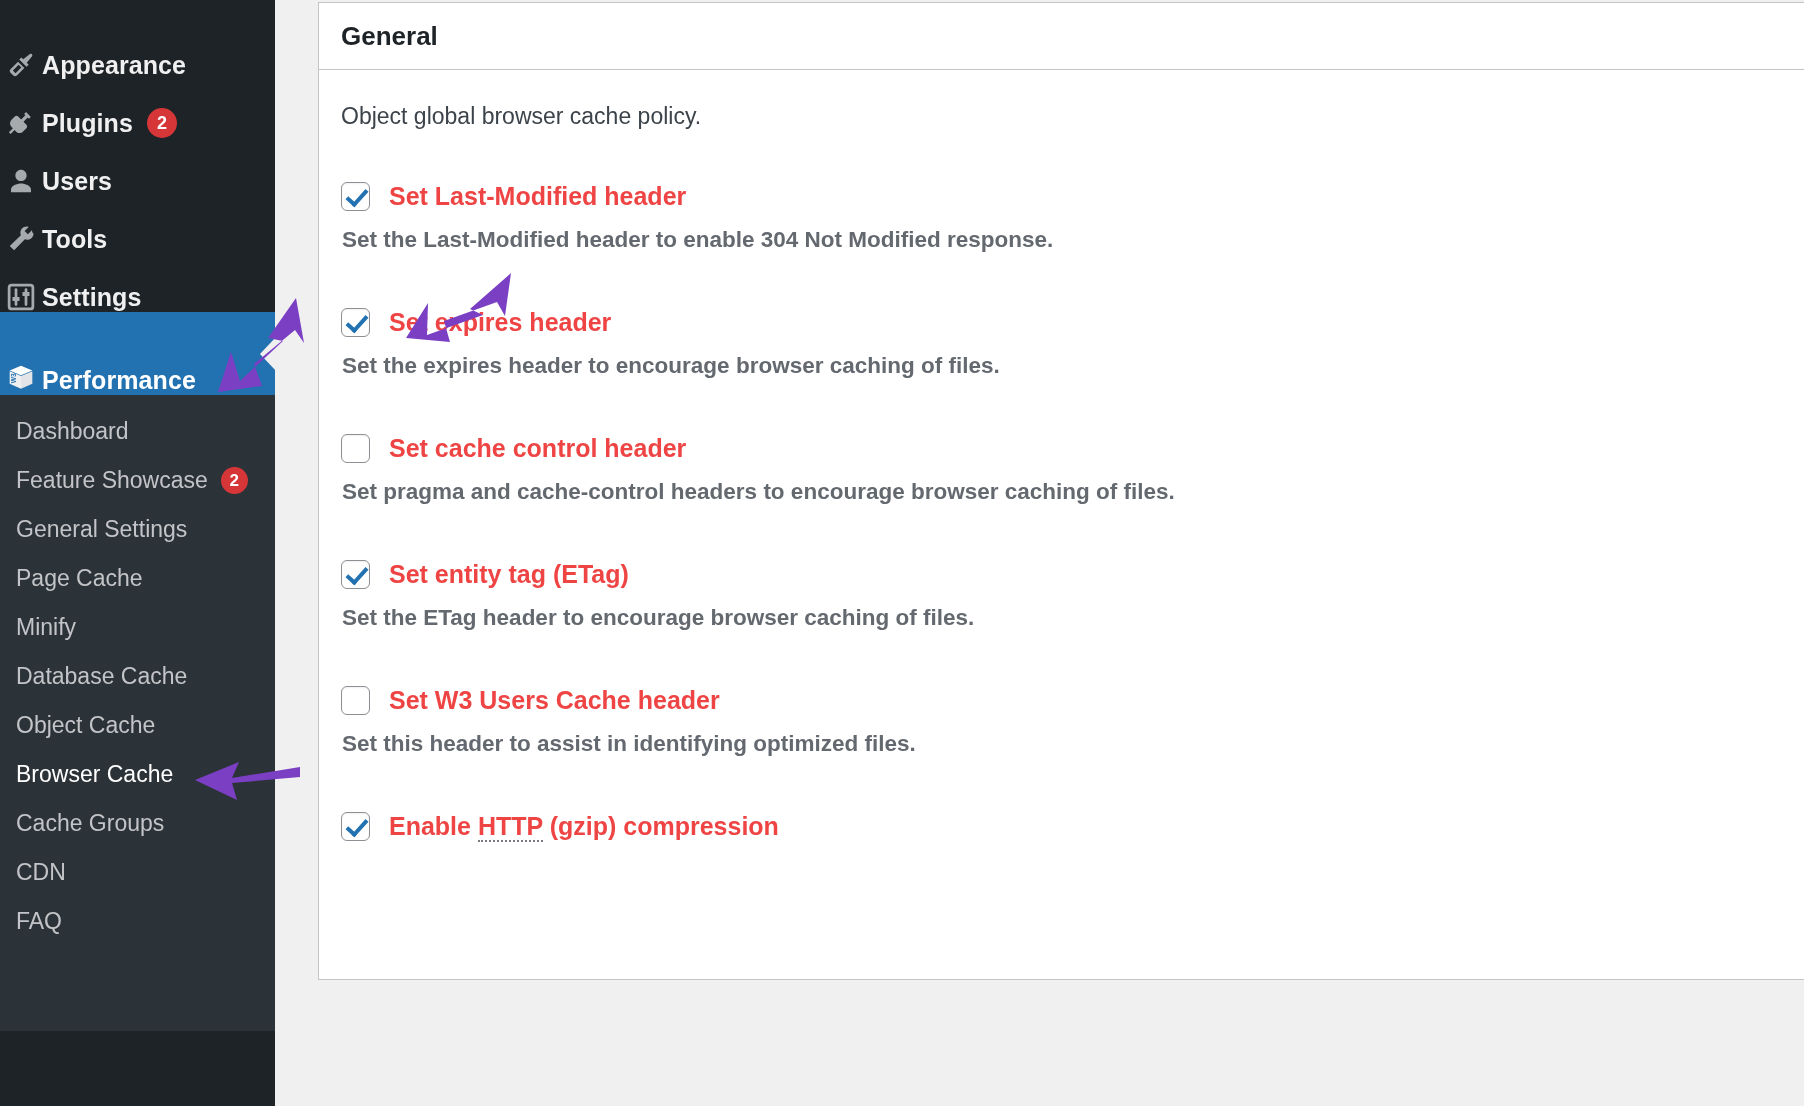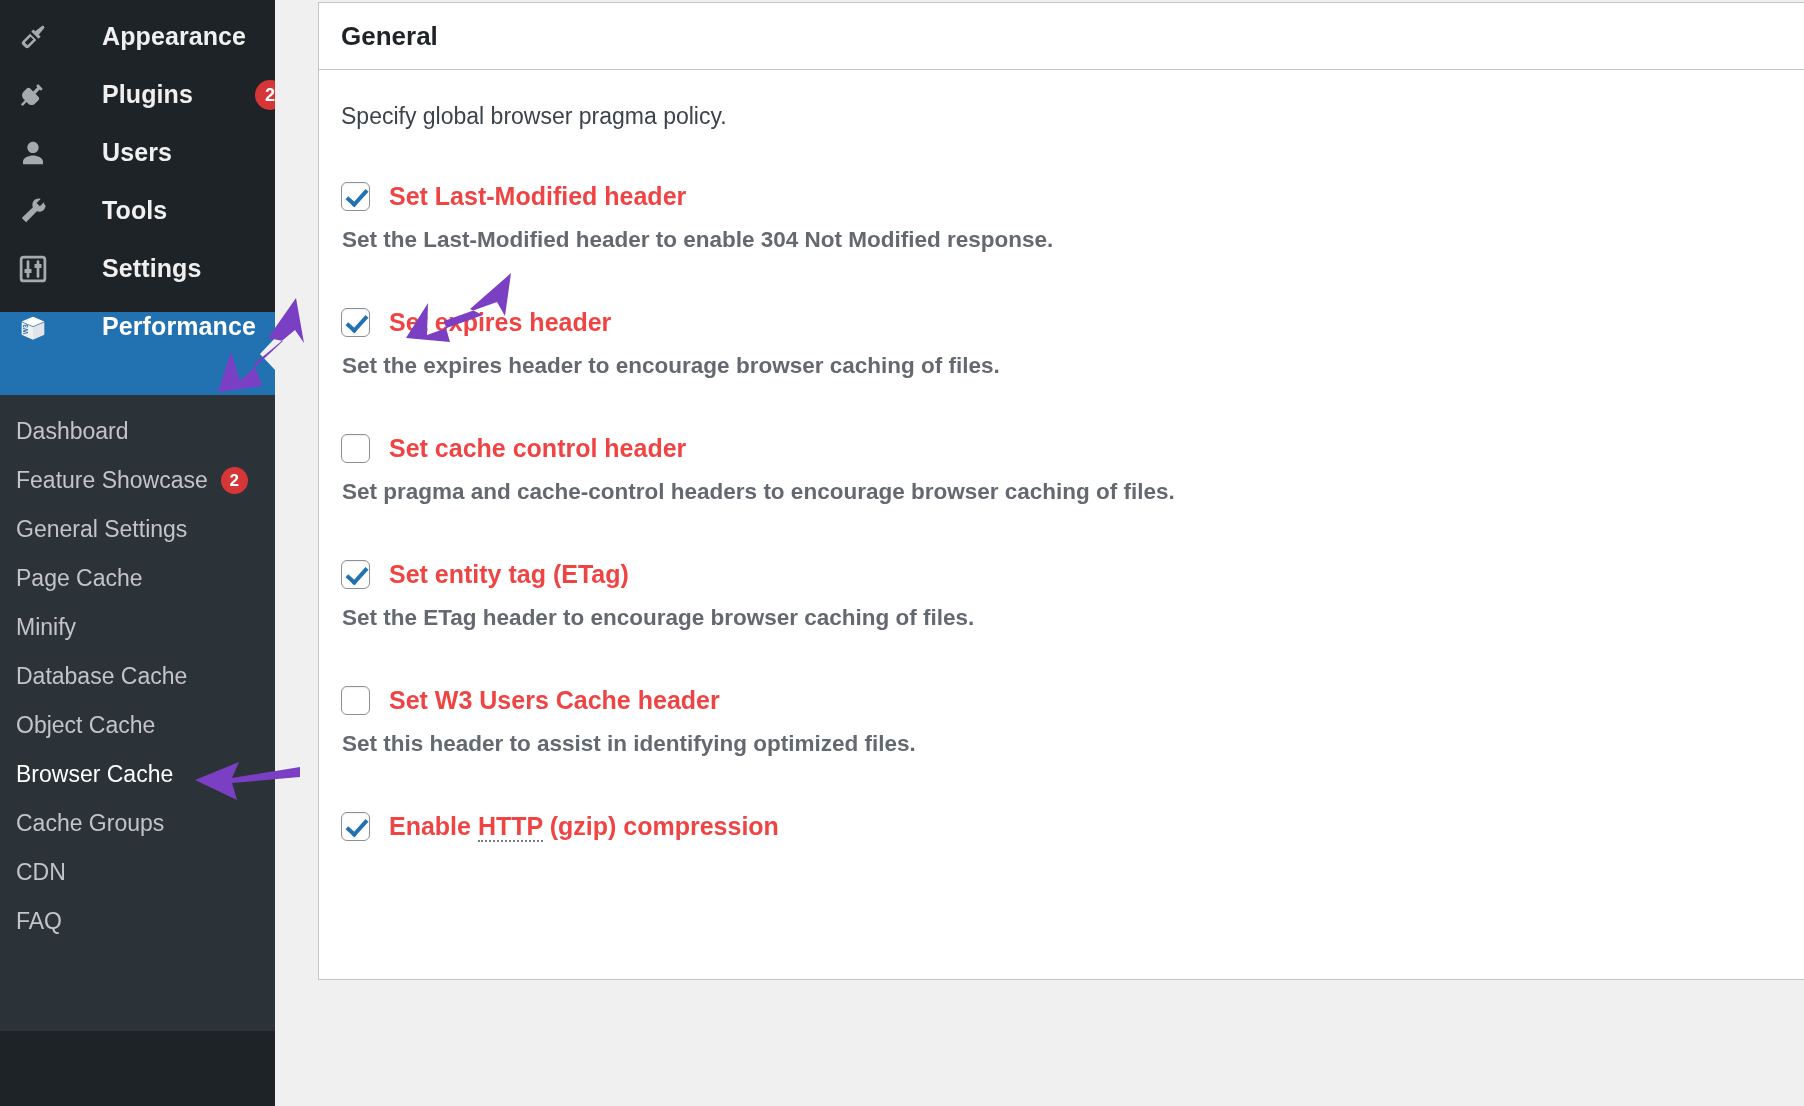--- a/index.html
+++ b/index.html
@@ -23,27 +23,25 @@
     height: 1106px;
     background: #1d2327;
     overflow: visible;
   }
   .menu-top {
     background: #1d2327;
     padding-top: 22px;
   }
   .menu-item {
     display: flex;
-    align-items: flex-start;
+    align-items: flex-end;
     height: 58px;
-    padding-left: 12px;
     box-sizing: border-box;
     color: #f0f0f1;
     position: relative;
-    gap: 48px;
   }
   .menu-item .mi-icon {
     width: 42px;
     flex: 0 0 42px;
     display: flex;
     align-items: center;
     justify-content: center;
     color: #a7aaad;
   }
   .menu-item .mi-label {
@@ -327,21 +325,21 @@
 
 <div id="main">
   <div class="panel">
 
     <div class="panel-header">
       <span class="ph-title">General</span>
     </div>
 
     <div class="panel-body">
 
-      <p class="intro">Specify global browser pragma policy.</p>
+      <p class="intro">Object global browser cache policy.</p>
 
       <div class="field">
         <div class="field-row">
           <span class="cb checked"></span>
           <span class="field-label">Set Last-Modified header</span>
         </div>
         <div class="field-desc">Set the Last-Modified header to enable 304 Not Modified response.</div>
       </div>
 
       <div class="field">

